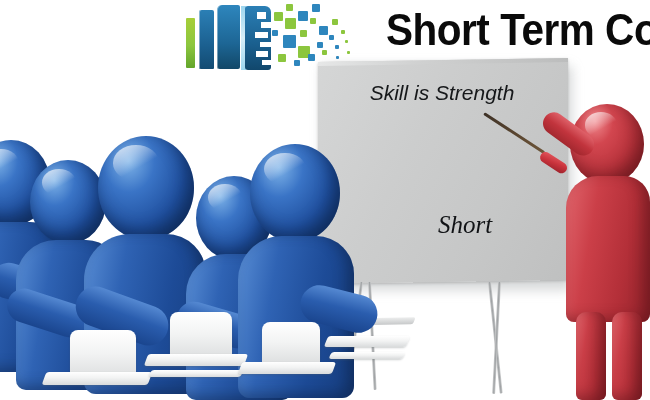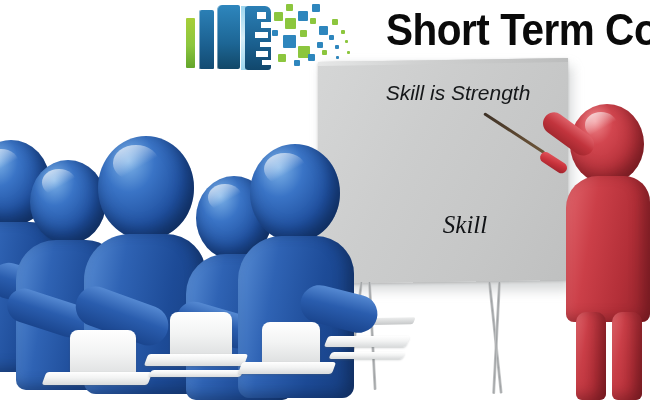--- a/index.html
+++ b/index.html
@@ -135,21 +135,21 @@
     background: linear-gradient(90deg, #e6e7e7, #d0d1d1 40%, #bcbdbd);
   }
   .board-inner {
     position: absolute;
     inset: 0;
     transform: skewY(0.9deg);
   }
 
   .board-line-1 {
     position: absolute;
-    left: 40px;
+    left: 24px;
     top: 21px;
     width: 200px;
     text-align: center;
     font-family: "Liberation Sans", sans-serif;
     font-style: italic;
     font-weight: 400;
     font-size: 21px;
     color: #16181a;
     white-space: nowrap;
   }
@@ -311,21 +311,21 @@
   </div>
 
   <div class="title-text">Short Term Cou</div>
 
   <div class="board-shadow"></div>
   <div class="board">
     <div class="board-topedge"></div>
     <div class="board-inner">
       <div class="board-line-1">Skill is Strength</div>
       <div class="board-line-2">
-        <div>Skill</div>
+        <div>Short</div>
       </div>
     </div>
   </div>
 
   <div class="leg leg-a"></div>
   <div class="leg leg-b"></div>
   <div class="leg leg-c"></div>
   <div class="leg leg-d"></div>
   <div class="leg-tray"></div>
 

